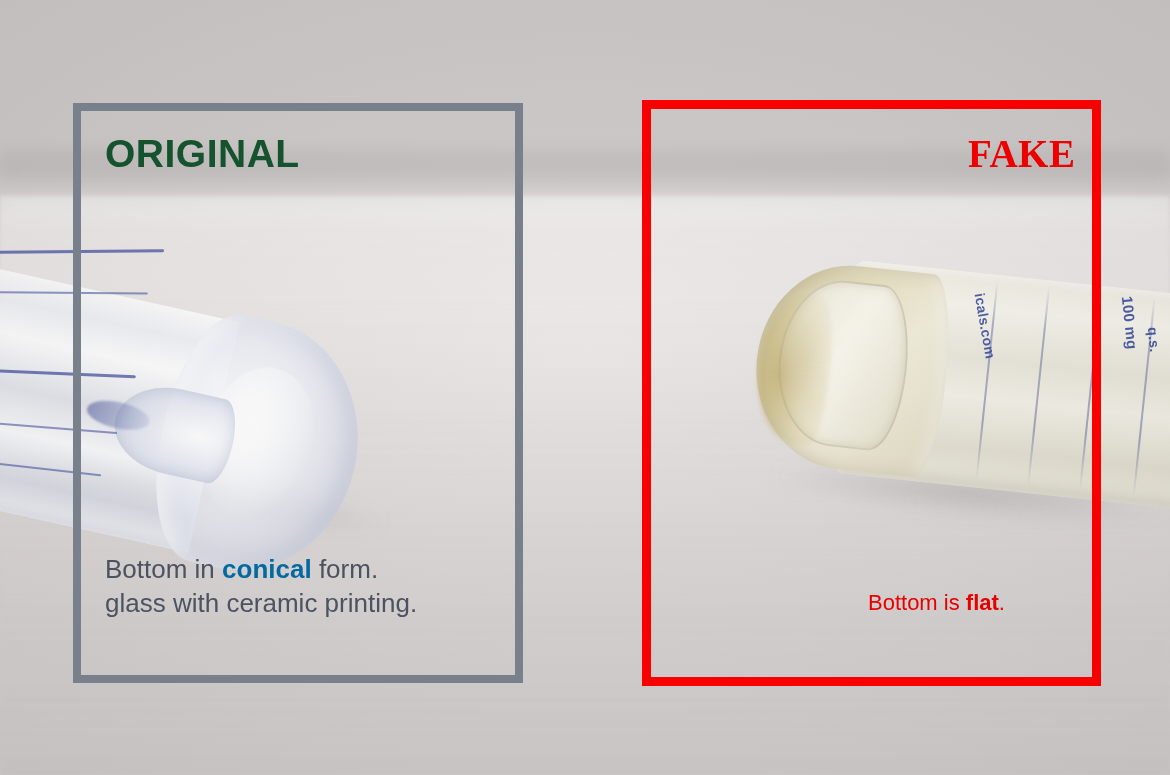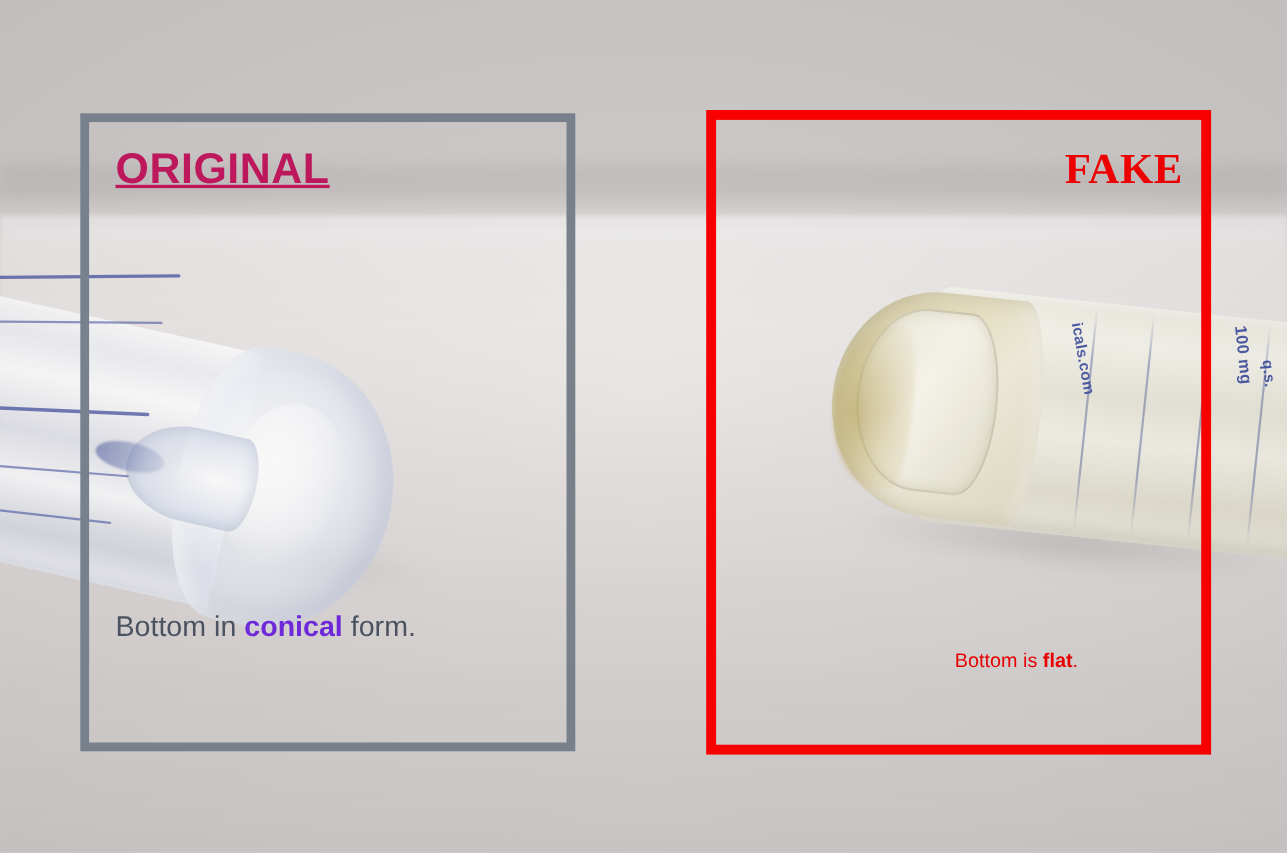--- a/index.html
+++ b/index.html
@@ -144,21 +144,21 @@
   #frame-fake { left:642px; top:100px; width:459px; height:586px;
     border:9px solid #f80000; }
 
   .frame-title { position:absolute; font-weight:700; line-height:1; white-space:nowrap; }
   #title-original { left:105px; top:134px; font-size:39px; color:#49505e; letter-spacing:.5px; }
   #title-fake { left:968px; top:134px; font-size:39px; color:#ec0000; letter-spacing:.5px; }
 
   .caption { position:absolute; line-height:1.29; }
   #caption-original { left:105px; top:553px; width:420px; font-size:26px; color:#4b5260; }
   #caption-original b { color:#1c2230; font-weight:700; }
-  #caption-fake { left:868px; top:589px; width:240px; font-size:18px; color:#e60000; font-weight:400; }
+  #caption-fake { left:868px; top:589px; width:240px; font-size:22px; color:#e60000; font-weight:400; }
   #caption-fake b { font-weight:700; }
 
   .cap-line { display:block; }
 </style>
 </head>
 <body>
 
 <div id="stage">
 
   <div class="backdrop"></div>
@@ -196,23 +196,24 @@
     <div class="label-txt" style="left: 222px; top: 18px; font-size: 14px; transform: rotate(74deg); transform-origin: 0px 0px; color: rgb(43, 61, 150);">icals.com</div>
     <div class="label-txt" style="left: 370px; top: 6px; font-size: 15px; transform: rotate(78deg); transform-origin: 0px 0px; color: rgb(43, 61, 150);">100 mg</div>
     <div class="label-txt" style="left: 398px; top: 34px; font-size: 14px; transform: rotate(78deg); transform-origin: 0px 0px; color: rgb(43, 61, 150);">q.s.</div>
   </div>
 
   <div class="vignette"></div>
 
   <div class="frame" id="frame-original" style="border-color: rgb(120, 128, 140);"></div>
   <div class="frame" id="frame-fake" style="border-color: rgb(248, 0, 0);"></div>
 
-  <div class="frame-title" id="title-original" style="color: #be185d; text-decoration: underline;">ORIGINAL</div>
+  <div class="frame-title" id="title-original" style="color: #14532d;">ORIGINAL</div>
   <div class="frame-title" id="title-fake" style="color: rgb(236, 0, 0); font-family: Liberation Serif, serif;">FAKE</div>
 
   <div class="caption" id="caption-original" style="color: rgb(75, 82, 96);">
-      <span class="cap-line">Bottom in <b style="color: #6d28d9;">conical</b> form.</span>
+      <span class="cap-line">Bottom in <b style="color: #0369a1;">conical</b> form.</span>
+      <span class="cap-line">glass with ceramic printing.</span>
     </div>
   <div class="caption" id="caption-fake" style="color: rgb(230, 0, 0);">
       <span class="cap-line">Bottom is <b>flat</b>.</span>
     </div>
 
 </div>
 
 </body></html>

